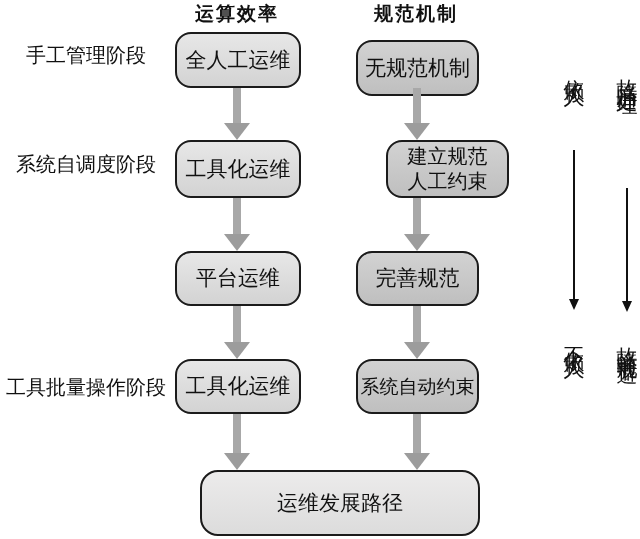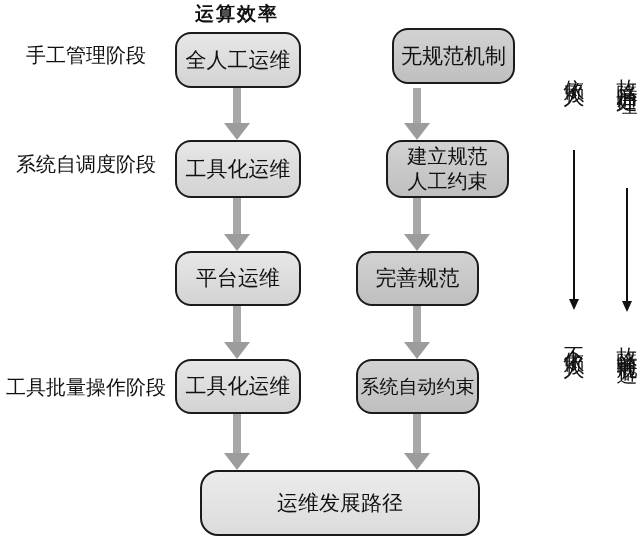--- a/index.html
+++ b/index.html
@@ -89,39 +89,40 @@
     letter-spacing: 4px;
     white-space: nowrap;
   }
 </style>
 </head>
 <body>
 
 <div class="canvas">
 
   <div class="col-header" style="left:237px;">运算效率</div>
+  <div class="col-header" style="left:416px;">规范机制</div>
 
   <div class="stage-label" style="top:42px;">手工管理阶段</div>
   <div class="stage-label" style="top:151px;">系统自调度阶段</div>
   <div class="stage-label" style="top:374px;">工具批量操作阶段</div>
 
   <div class="node light" style="left:175px; top:32px; width:126px; height:56px;">
     <span>全人工运维</span>
   </div>
   <div class="node light" style="left:175px; top:140px; width:126px; height:58px;">
     <span>工具化运维</span>
   </div>
   <div class="node light" style="left:175px; top:251px; width:126px; height:55px;">
     <span>平台运维</span>
   </div>
   <div class="node light" style="left:175px; top:359px; width:126px; height:55px;">
     <span>工具化运维</span>
   </div>
 
-  <div class="node dark" style="left:356px; top:28px; width:123px; height:56px;margin-left:36px;">
+  <div class="node dark" style="left:356px; top:40px; width:123px; height:56px;">
     <span>无规范机制</span>
   </div>
   <div class="node dark two-line" style="left:356px; top:140px; width:123px; height:58px;margin-left:30px;">
     <span>建立规范</span>
     <span>人工约束</span>
   </div>
   <div class="node dark" style="left:356px; top:251px; width:123px; height:55px;">
     <span>完善规范</span>
   </div>
   <div class="node result" style="left:200px; top:470px; width:280px; height:66px;">

